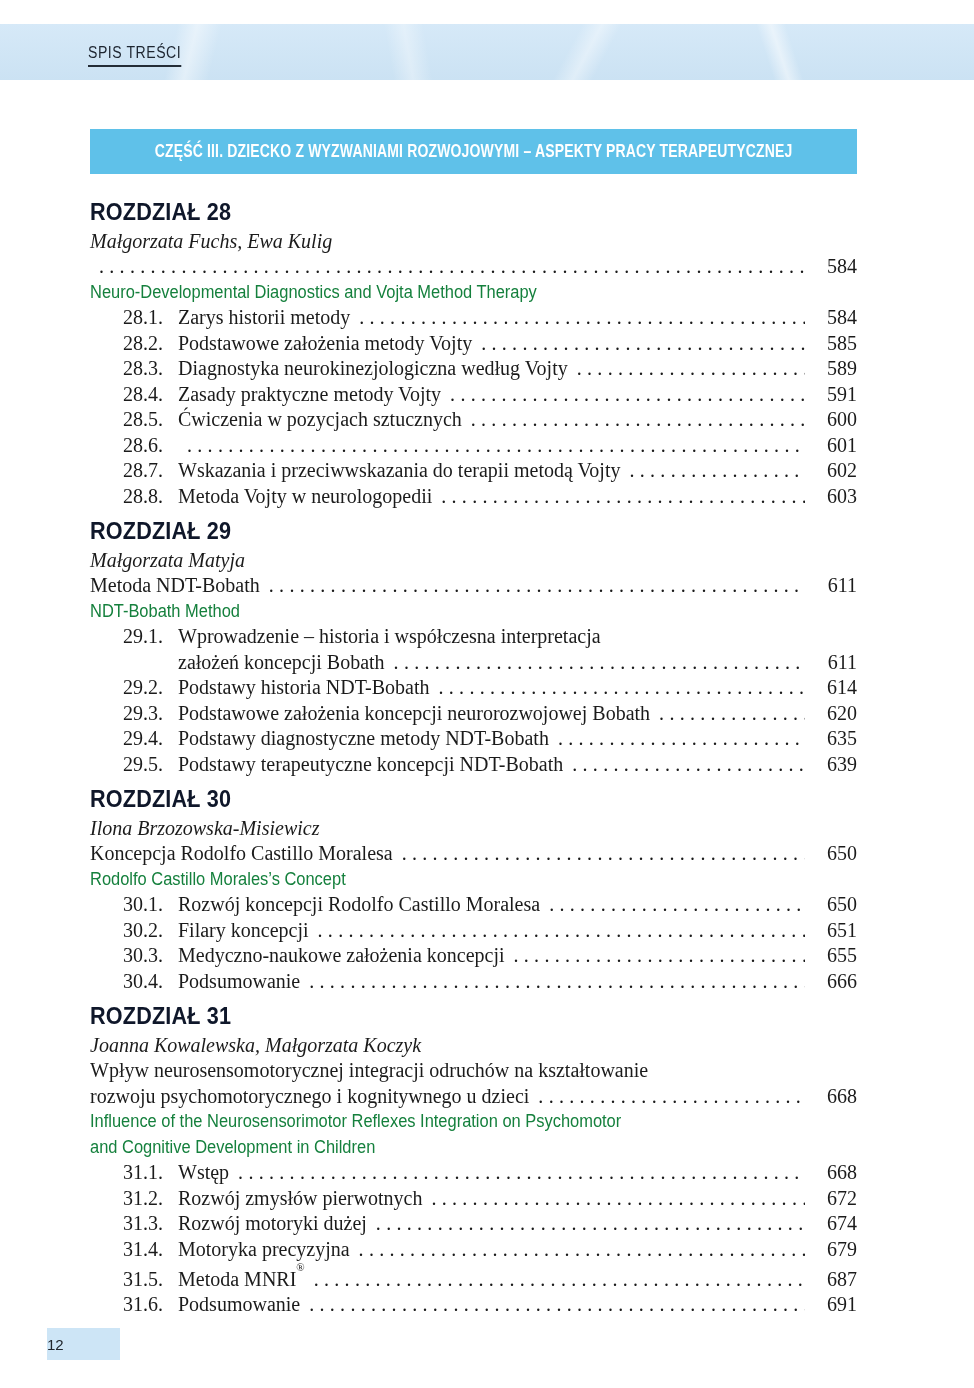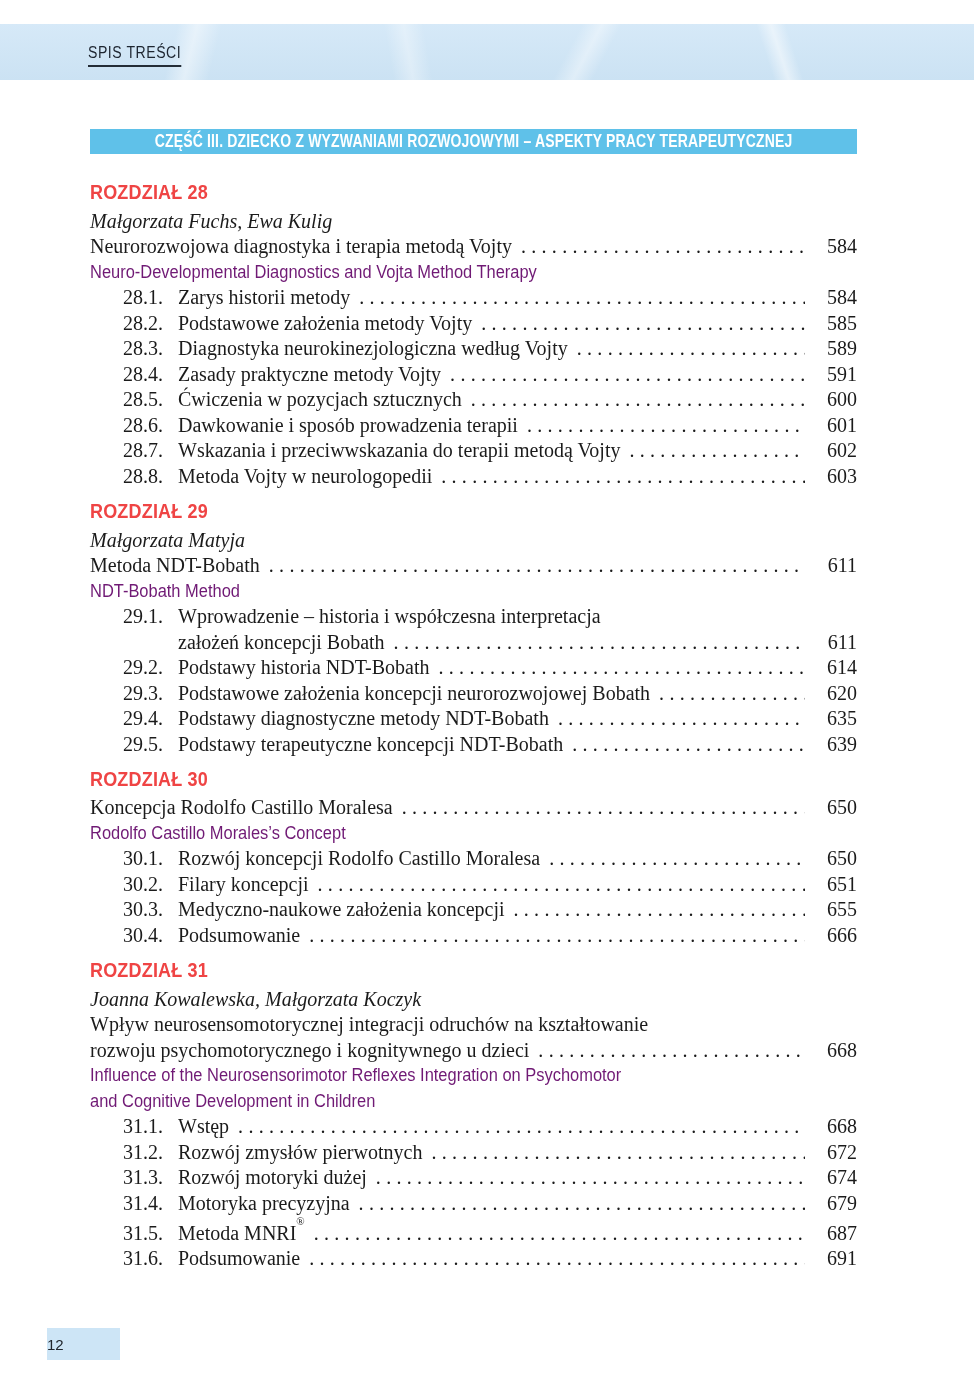--- a/index.html
+++ b/index.html
@@ -27,40 +27,40 @@
     font-family:"Liberation Sans", sans-serif;
     font-size:16px; font-weight:400; letter-spacing:.6px;
     color:#1d2530;
     border-bottom:2px solid #232c36; padding-bottom:3px;
     transform:scaleX(.88); transform-origin:left bottom;
     white-space:nowrap;
   }
 
   
   .part-banner {
-    margin:49px 117px 0 90px; width:767px; height:25px;
+    margin:49px 117px 0 90px; width:767px; height:45px;
     background:#5fc1e9;
     display:flex; align-items:center; justify-content:center;
   }
   .part-banner .cond-banner {
     display:inline-block; transform:scaleX(.80); transform-origin:center;
     font-family:"Liberation Sans", sans-serif;
     font-weight:700; font-size:17.5px; color:#ffffff;
     white-space:nowrap; letter-spacing:.2px;
   }
 
   
   .content { margin-left:90px; width:767px; }
 
   .chapter { margin-top:10px; }
   .chapter.first { margin-top:26px; }
 
   .ch-head {
     font-family:"Liberation Sans", sans-serif;
-    font-size:20px; line-height:24px; font-weight:700; color:#ef4444;
+    font-size:24px; line-height:24px; font-weight:700; color:#0f172a;
     margin-bottom:4px;
   }
   .ch-head .cond { display:inline-block; transform:scaleX(.90); transform-origin:left center; white-space:nowrap; letter-spacing:.2px; }
 
   .authors { font-style:italic; font-size:20px; line-height:26px; }
 
   .toc-line { display:flex; align-items:baseline; font-size:20px; line-height:25.5px; }
   .toc-line .txt { white-space:nowrap; }
   .toc-line.sec  { padding-left:33px; }
   .toc-line.cont { padding-left:88px; }
@@ -68,21 +68,21 @@
 
   .dots { flex:1 1 auto; overflow:hidden; white-space:nowrap; margin:0 8px 0 9px; }
   .dots::after {
     content:"................................................................................................................................";
     letter-spacing:5.3px; font-size:20px;
   }
   .pg { flex:0 0 44px; text-align:right; white-space:nowrap; }
 
   .subtitle {
     font-family:"Liberation Sans", sans-serif;
-    font-size:17.5px; line-height:25.5px; color:#701a75;
+    font-size:17.5px; line-height:25.5px; color:#15803d;
   }
   .subtitle .cond { display:inline-block; transform:scaleX(.94); transform-origin:left center; white-space:nowrap; }
 
   sup.reg { font-size:11px; position:relative; top:-7px; }
 
   
   .footer-box {
     position:absolute; left:47px; top:1328px; width:73px; height:32px;
     background:#cde5f6;
     display:flex; align-items:center; 
@@ -99,21 +99,20 @@
 <div class="part-banner">
   <span class="cond-banner">CZĘŚĆ III. DZIECKO Z WYZWANIAMI ROZWOJOWYMI – ASPEKTY PRACY TERAPEUTYCZNEJ</span>
 </div>
 
 <main class="content">
 
   <section class="chapter first">
     <h2 class="ch-head"><span class="cond">ROZDZIAŁ 28</span></h2>
     <p class="authors">Małgorzata Fuchs, Ewa Kulig</p>
     <div class="toc-line">
-      <span class="txt">Neurorozwojowa diagnostyka i terapia metodą Vojty</span>
       <span class="dots"></span>
       <span class="pg">584</span>
     </div>
     <p class="subtitle"><span class="cond">Neuro-Developmental Diagnostics and Vojta Method Therapy</span></p>
 
     <div class="toc-line sec">
       <span class="num">28.1.</span>
       <span class="txt">Zarys historii metody</span>
       <span class="dots"></span>
       <span class="pg">584</span>
@@ -137,21 +136,20 @@
       <span class="pg">591</span>
     </div>
     <div class="toc-line sec">
       <span class="num">28.5.</span>
       <span class="txt">Ćwiczenia w pozycjach sztucznych</span>
       <span class="dots"></span>
       <span class="pg">600</span>
     </div>
     <div class="toc-line sec">
       <span class="num">28.6.</span>
-      <span class="txt">Dawkowanie i sposób prowadzenia terapii</span>
       <span class="dots"></span>
       <span class="pg">601</span>
     </div>
     <div class="toc-line sec">
       <span class="num">28.7.</span>
       <span class="txt">Wskazania i przeciwwskazania do terapii metodą Vojty</span>
       <span class="dots"></span>
       <span class="pg">602</span>
     </div>
     <div class="toc-line sec">
@@ -202,20 +200,21 @@
     <div class="toc-line sec">
       <span class="num">29.5.</span>
       <span class="txt">Podstawy terapeutyczne koncepcji NDT-Bobath</span>
       <span class="dots"></span>
       <span class="pg">639</span>
     </div>
   </section>
 
   <section class="chapter">
     <h2 class="ch-head"><span class="cond">ROZDZIAŁ 30</span></h2>
+    <p class="authors">Ilona Brzozowska-Misiewicz</p>
     <div class="toc-line">
       <span class="txt">Koncepcja Rodolfo Castillo Moralesa</span>
       <span class="dots"></span>
       <span class="pg">650</span>
     </div>
     <p class="subtitle"><span class="cond">Rodolfo Castillo Morales’s Concept</span></p>
 
     <div class="toc-line sec">
       <span class="num">30.1.</span>
       <span class="txt">Rozwój koncepcji Rodolfo Castillo Moralesa</span>

